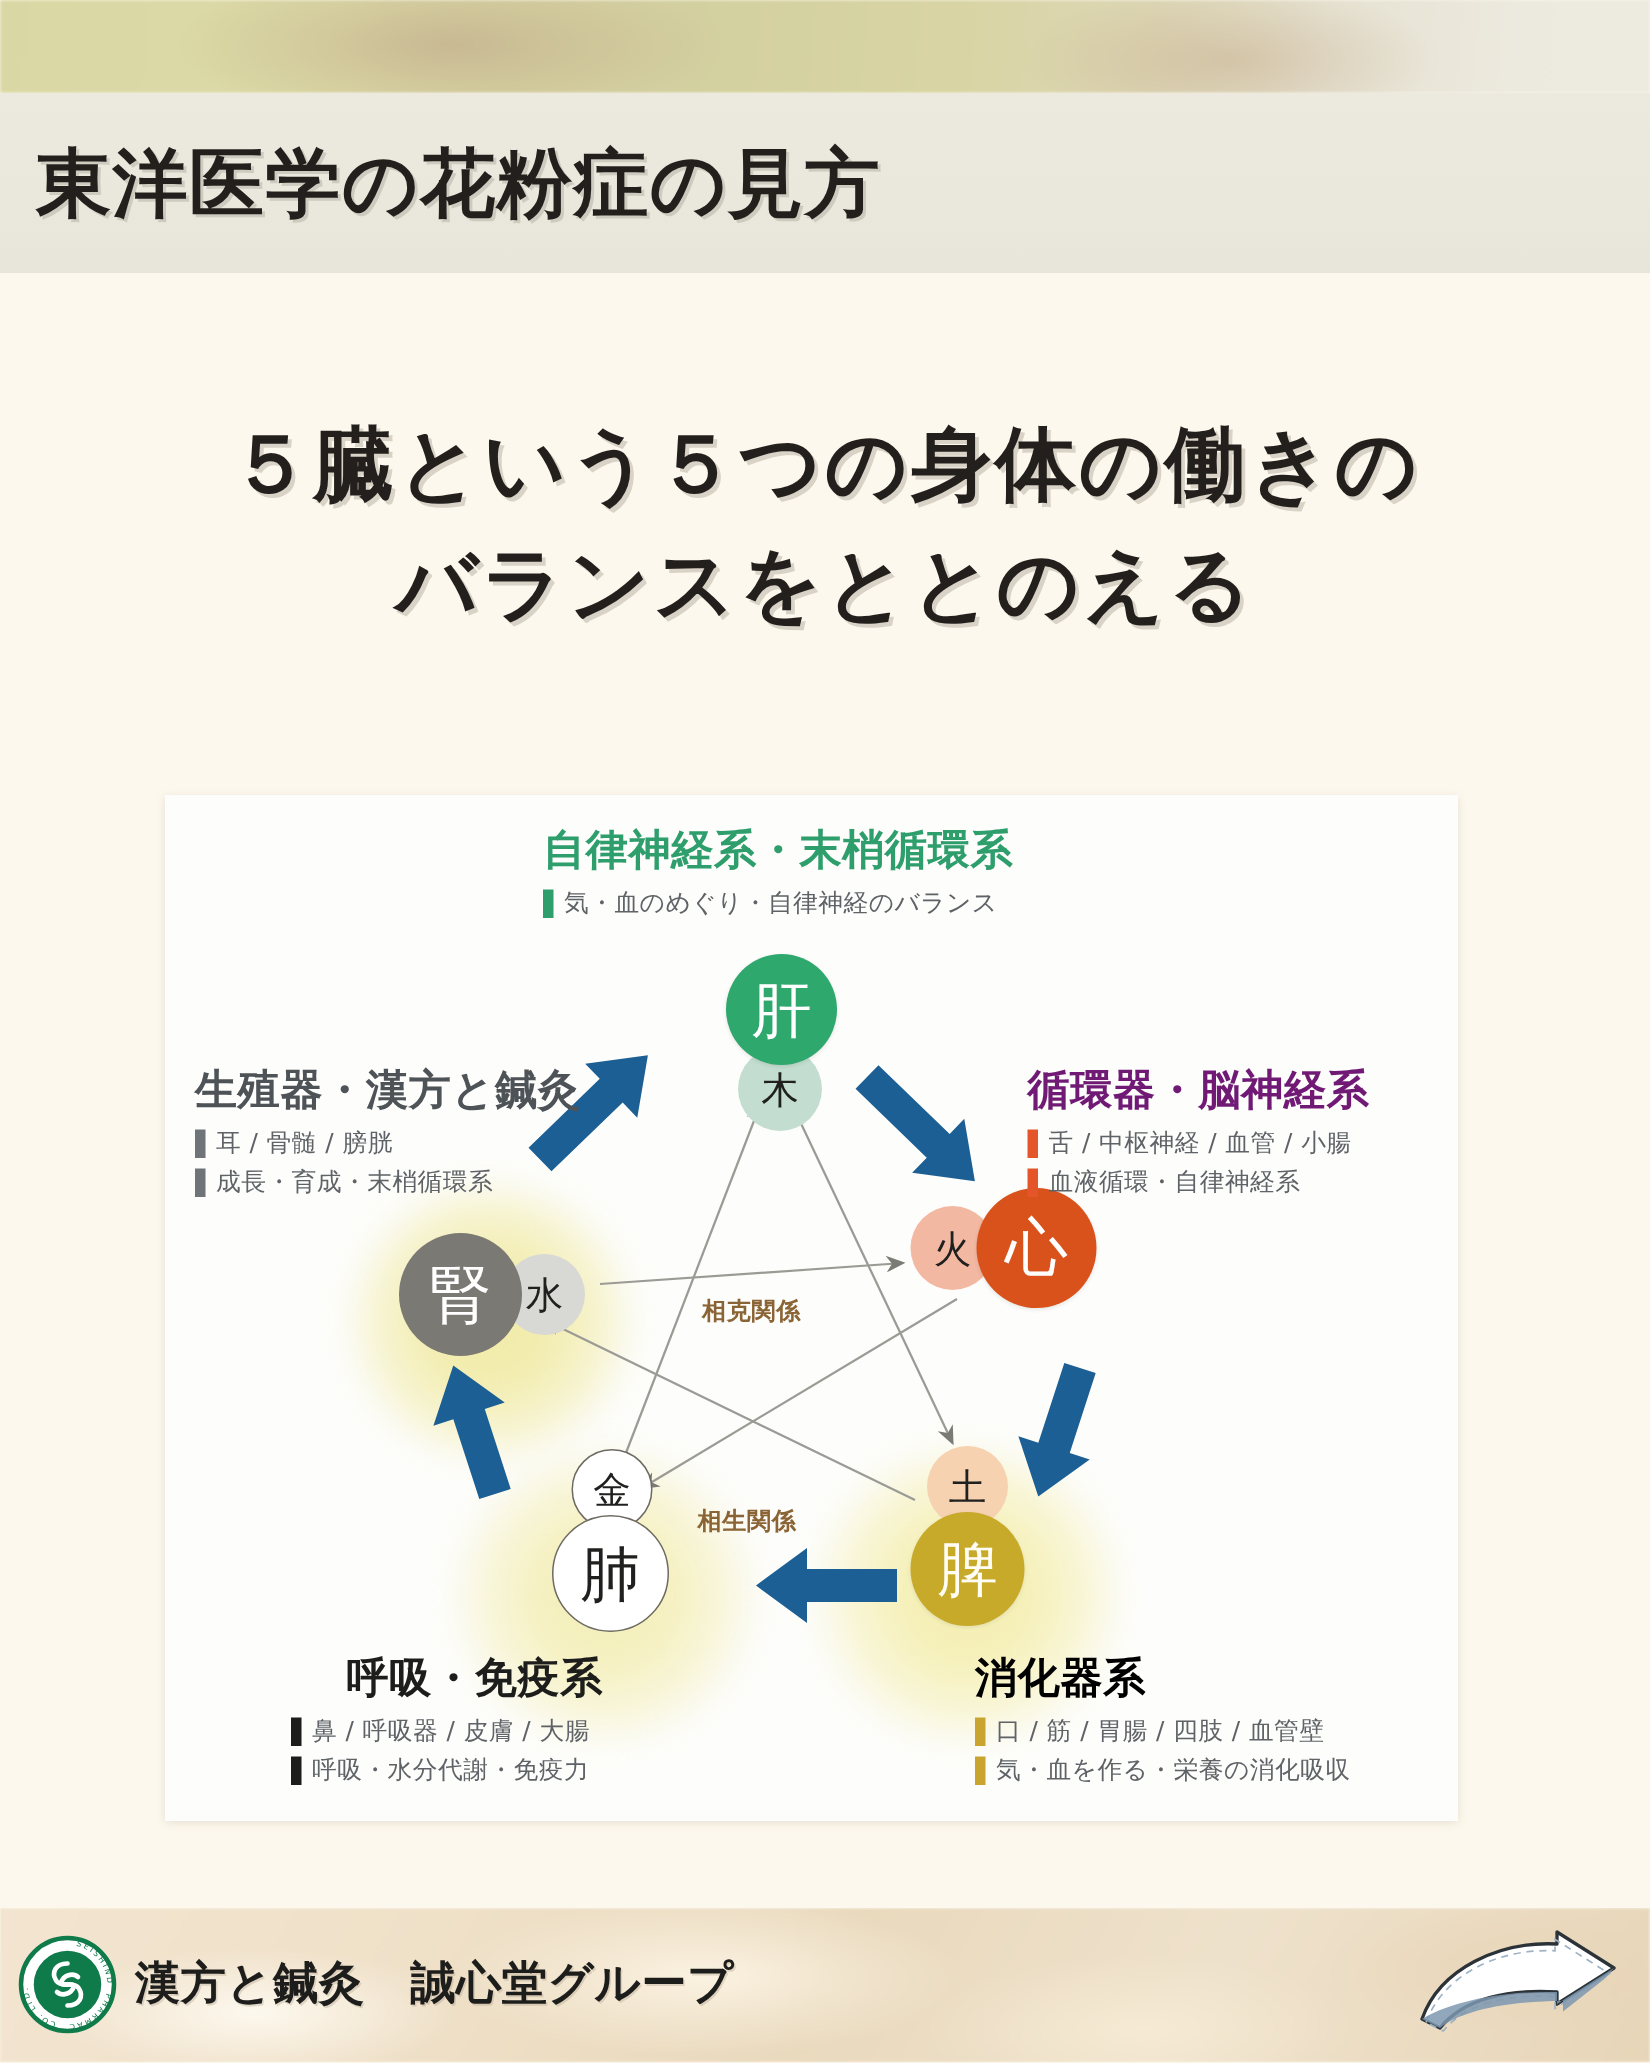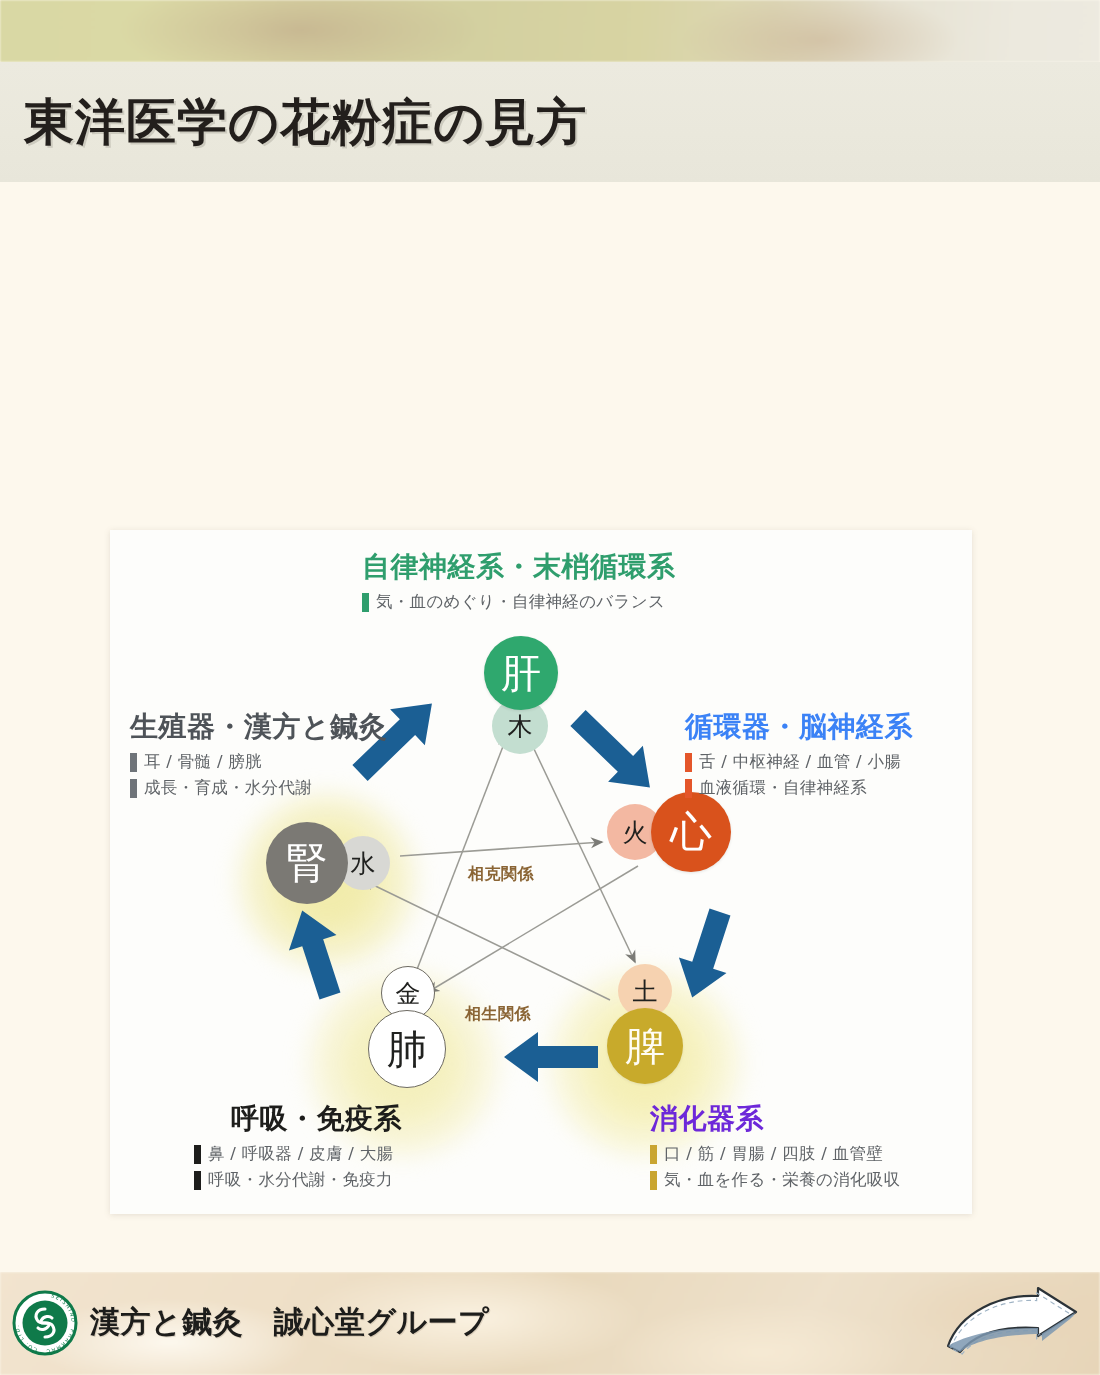--- a/index.html
+++ b/index.html
@@ -117,23 +117,23 @@
   }
 
   .info-top    { left: 252px; top: 18px;  text-align: left; }
   .info-left   { left: 20px;  top: 178px; }
   .info-right  { left: 575px; top: 178px; }
   .info-bl     { left: 84px;  top: 570px; }
   .info-br     { left: 540px; top: 570px; }
 
   .t-green { color: #2f9e6d; }
   .t-gray  { color: #4e5358; }
-  .t-orange{ color: #3b82f6; }
+  .t-orange{ color: #701a75; }
   .t-dark  { color: #1d1d1b; margin-left: 37px; }
-  .t-gold  { color: #6d28d9; }
+  .t-gold  { color: #000000; }
 
   .b-green { background: #2f9e6d; }
   .b-gray  { background: #6f7479; }
   .b-orange{ background: #e4562a; }
   .b-dark  { background: #1d1d1b; }
   .b-gold  { background: #c9a530; }
 
   
   .footer {
     position: absolute; left: 0; top: 1272px; width: 1100px; height: 103px;
@@ -162,20 +162,24 @@
 <body>
 
 <div class="top-photo"></div>
 
 <div class="header-band">
   <div class="header-title">東洋医学の花粉症の見方</div>
 </div>
 
 <div class="main-area">
 
+  <div class="headline">
+    <div>５臓という５つの身体の働きの</div>
+    <div>バランスをととのえる</div>
+  </div>
 
   <div class="diagram-card">
     <div class="diagram-inner">
 
       <div class="halo halo-kidney"></div>
       <div class="halo halo-lung"></div>
       <div class="halo halo-spleen"></div>
 
       <svg class="svg-layer" viewBox="0 0 862 684">
         <defs>
@@ -269,21 +273,21 @@
       </div>
 
       <div class="info info-left">
         <div class="info-title t-gray">生殖器・漢方と鍼灸</div>
         <div class="info-row">
           <span class="bar b-gray"></span>
           <span class="info-text">耳 / 骨髄 / 膀胱</span>
         </div>
         <div class="info-row">
           <span class="bar b-gray"></span>
-          <span class="info-text">成長・育成・水分代謝</span>
+          <span class="info-text">成長・育成・末梢循環系</span>
         </div>
       </div>
 
       <div class="info info-right">
         <div class="info-title t-orange">循環器・脳神経系</div>
         <div class="info-row">
           <span class="bar b-orange"></span>
           <span class="info-text">舌 / 中枢神経 / 血管 / 小腸</span>
         </div>
         <div class="info-row">

